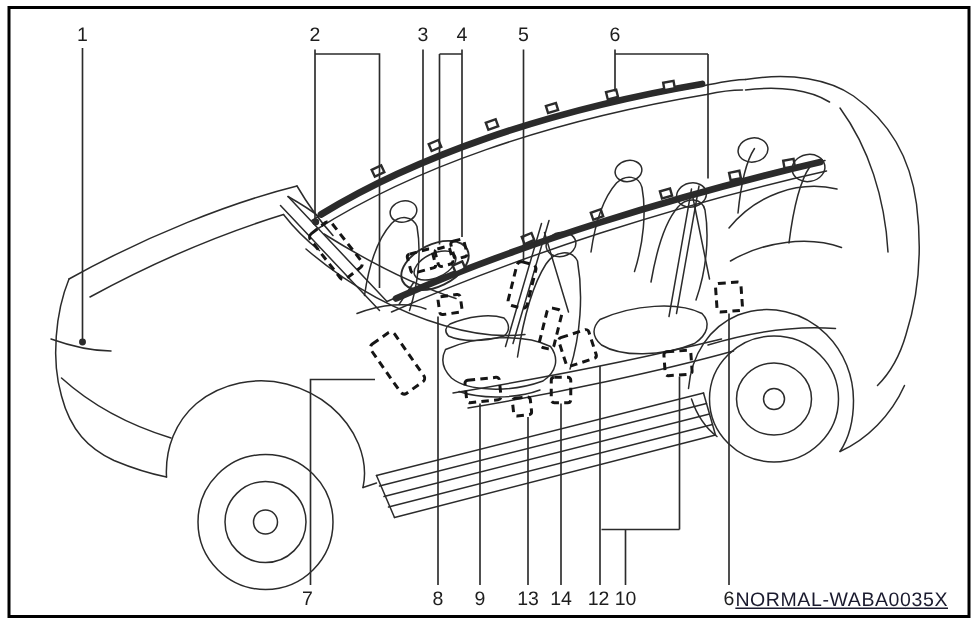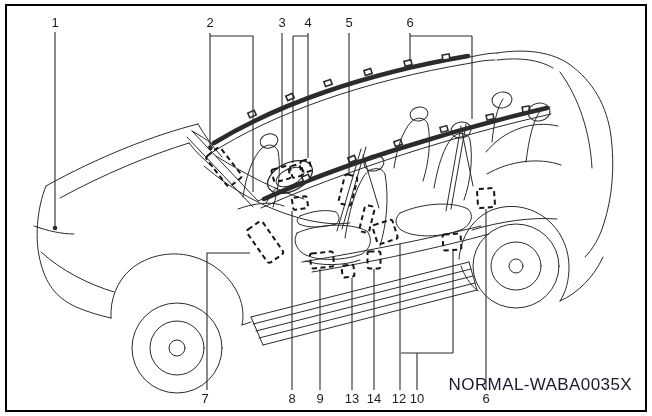--- a/index.html
+++ b/index.html
@@ -25,22 +25,22 @@
   .tab{stroke:var(--line-art);stroke-width:1.6;fill:var(--background);}
   .mk{stroke:var(--marker-dash);stroke-width:2;fill:none;stroke-dasharray:5 3.5;stroke-linejoin:round;}
   .leader{stroke:var(--line-art);stroke-width:1.1;fill:none;}
   .dot{fill:var(--line-art);stroke:none;}
   .co{
     position:absolute;transform:translateX(-50%);
     font-size:13px;line-height:14px;color:#1e1e1e;letter-spacing:0;
     text-align:center;white-space:nowrap;
   }
   #figure-code{
-    position:absolute;right:20px;bottom:21px;
-    font-size:17px;letter-spacing:.4px;color:var(--label-text);font-weight:500;
+    position:absolute;right:20px;bottom:9px;
+    font-size:13px;letter-spacing:.4px;color:var(--label-text);font-weight:500;text-decoration:underline;
   }
 </style>
 </head>
 <body>
 
 <div id="stage">
 
   <svg width="652" height="416" viewBox="0 0 652 416">
 
     <g>

